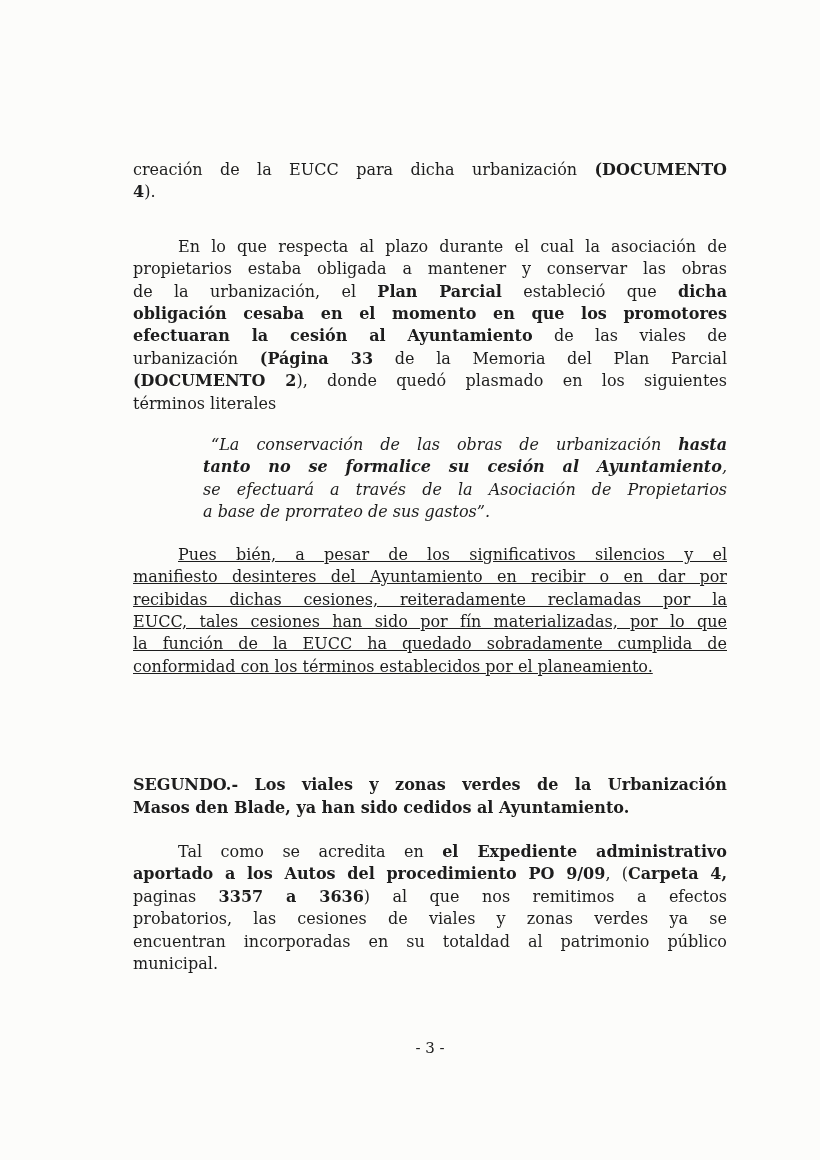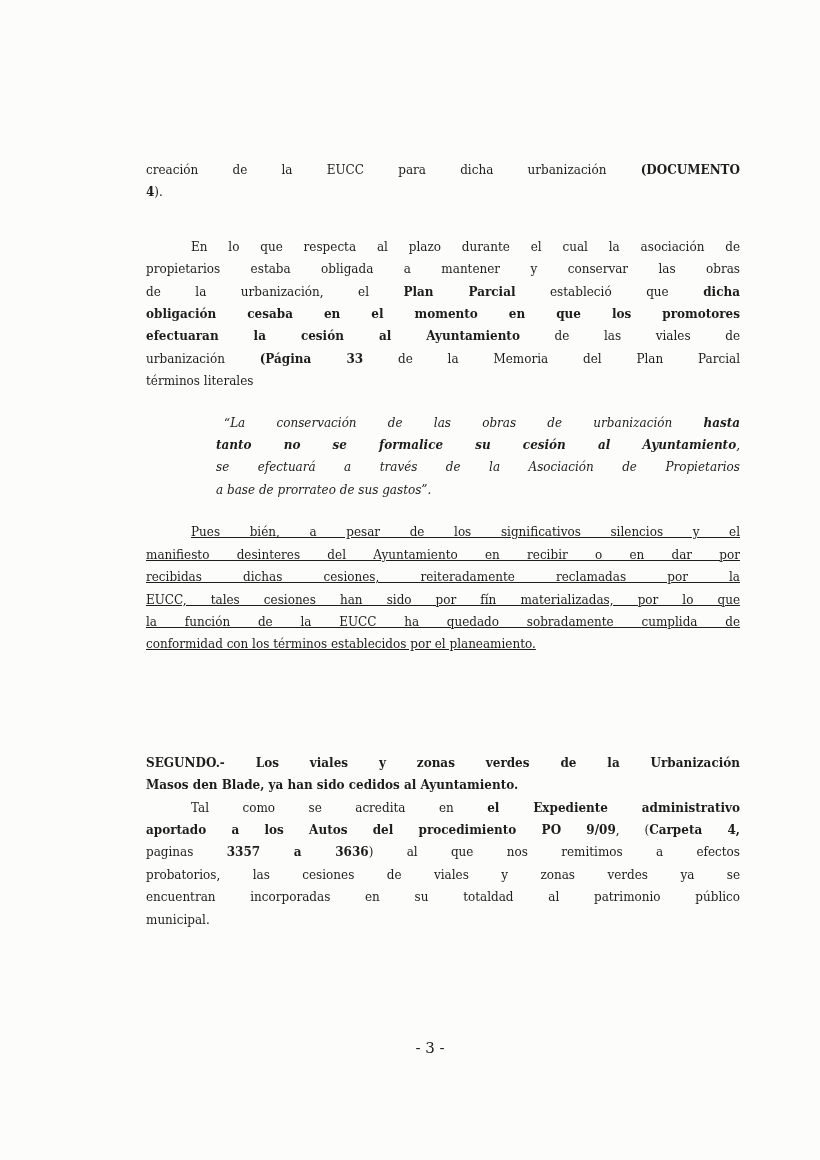--- a/index.html
+++ b/index.html
@@ -14,24 +14,24 @@
     background: #fcfcfa;
     color: #1d1d1d;
     font-family: "DejaVu Serif", "Liberation Serif", serif;
   }
   .page {
     position: absolute;
     inset: 0;
   }
   #doc-content {
     position: absolute;
-    left: 146px;
+    left: 133px;
     top: 159px;
     width: 594px;
-    font-size: 12px;
+    font-size: 16px;
     line-height: 22.4px;
   }
   .line {
     text-align: justify;
     text-align-last: justify;
   }
   .line.last {
     text-align-last: left;
   }
   .block.indent .line:first-child {
@@ -43,21 +43,21 @@
   }
   .block.quote .line:first-child {
     text-indent: 8px;
   }
   .b { font-weight: bold; }
   
   #doc-content .block:nth-child(2) { margin-top: 32px; }
   #doc-content .block:nth-child(3) { margin-top: 19px; }
   #doc-content .block:nth-child(4) { margin-top: 20px; text-decoration: underline; }
   #doc-content .block:nth-child(5) { margin-top: 96px; }
-  #doc-content .block:nth-child(6) { }
+  #doc-content .block:nth-child(6) { margin-top: 22px; }
   .footer {
     position: absolute;
     left: 133px;
     top: 1038px;
     width: 594px;
     text-align: center;
     font-size: 15px;
     line-height: 20px;
     color: #222;
   }
@@ -71,20 +71,21 @@
         <div class="line"><span>creación de la EUCC para dicha urbanización </span><span class="b">(DOCUMENTO</span></div>
         <div class="line last"><span class="b">4</span><span>).</span></div>
       </div>
       <div class="block paragraph indent">
         <div class="line"><span>En lo que respecta al plazo durante el cual la asociación de</span></div>
         <div class="line"><span>propietarios estaba obligada a mantener y conservar las obras</span></div>
         <div class="line"><span>de la urbanización, el </span><span class="b">Plan Parcial</span><span> estableció que </span><span class="b">dicha</span></div>
         <div class="line"><span class="b">obligación cesaba en el momento en que los promotores</span></div>
         <div class="line"><span class="b">efectuaran la cesión al Ayuntamiento</span><span> de las viales de</span></div>
         <div class="line"><span>urbanización </span><span class="b">(Página 33</span><span> de la Memoria del Plan Parcial</span></div>
+        <div class="line"><span class="b">(DOCUMENTO 2</span><span>), donde quedó plasmado en los siguientes</span></div>
         <div class="line last"><span>términos literales</span></div>
       </div>
       <div class="block quote">
         <div class="line"><span>“La conservación de las obras de urbanización </span><span class="b">hasta</span></div>
         <div class="line"><span class="b">tanto no se formalice su cesión al Ayuntamiento</span><span>,</span></div>
         <div class="line"><span>se efectuará a través de la Asociación de Propietarios</span></div>
         <div class="line last"><span>a base de prorrateo de sus gastos”.</span></div>
       </div>
       <div class="block paragraph indent">
         <div class="line"><span>Pues bién, a pesar de los significativos silencios y el</span></div>

